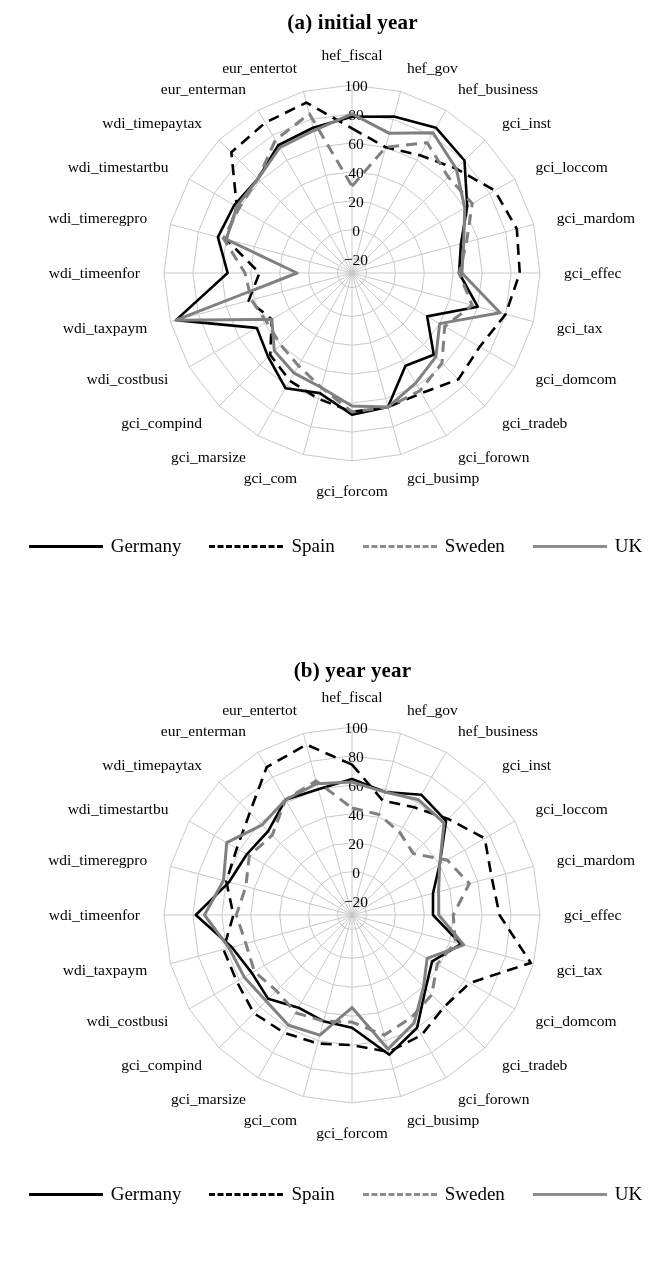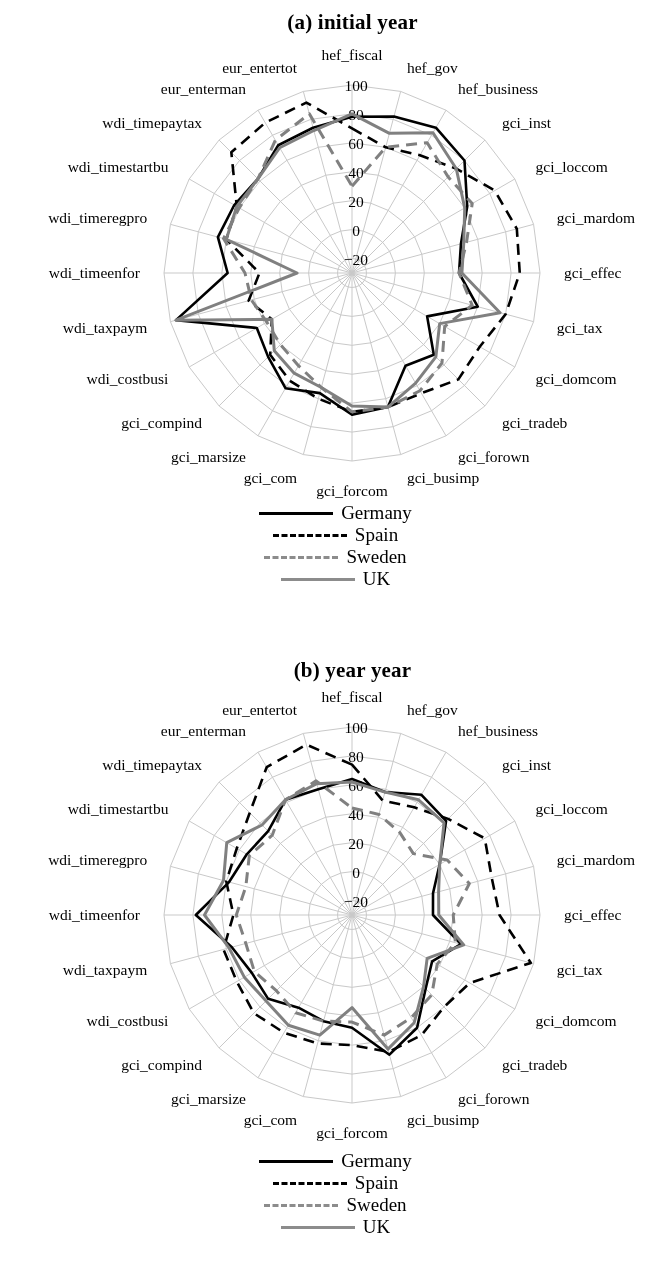--- a/index.html
+++ b/index.html
@@ -41,21 +41,20 @@
     top: 0;
   }
   .legend {
     position: relative;
     width: 671px;
     height: 42px;
     display: flex;
     align-items: center;
     justify-content: center;
     gap: 0px;
-    flex-direction: column;
   }
   .legend-item {
     display: flex;
     align-items: center;
     gap: 8px;
     margin: 0 14px;
   }
   .legend-label {
     font-family: "Liberation Serif", serif;
     font-size: 19px;

